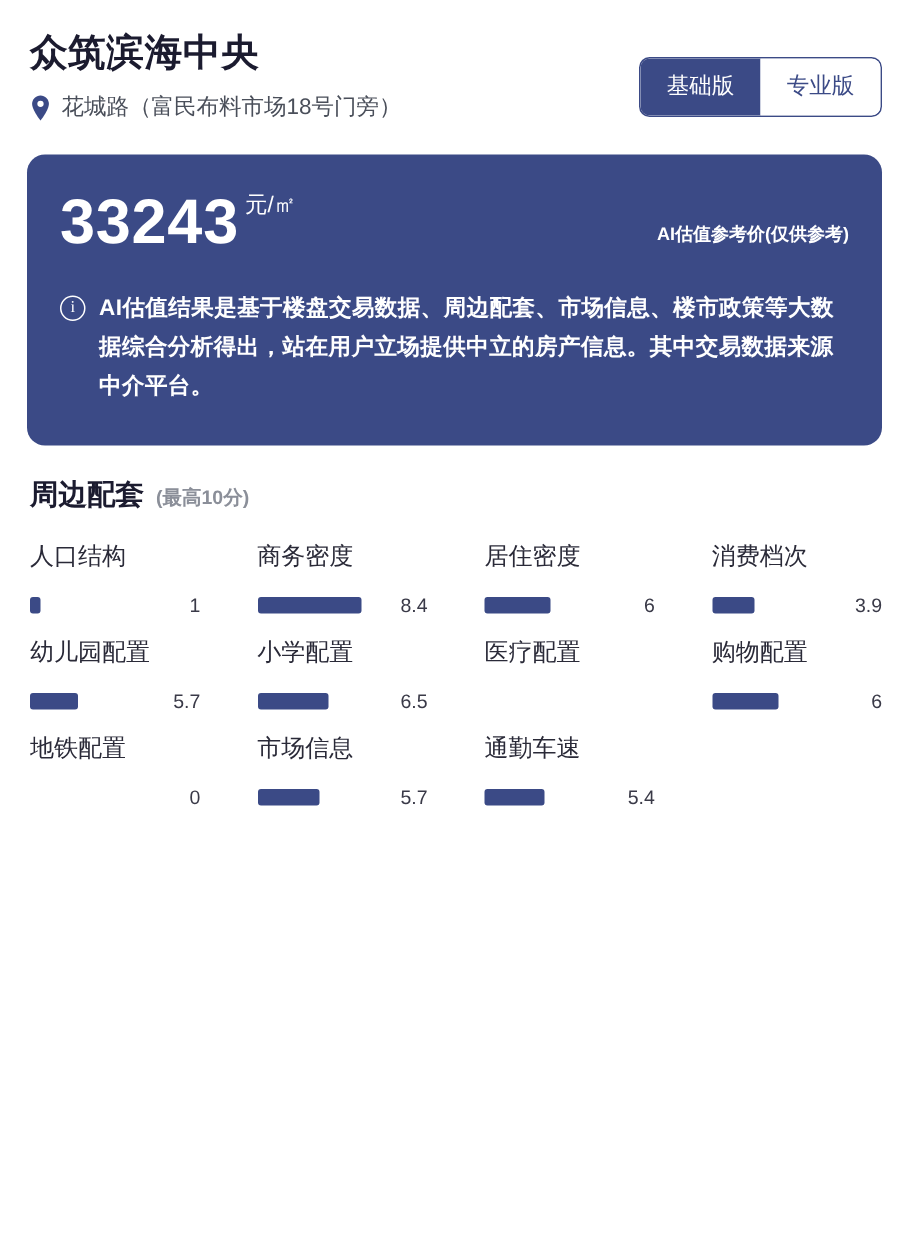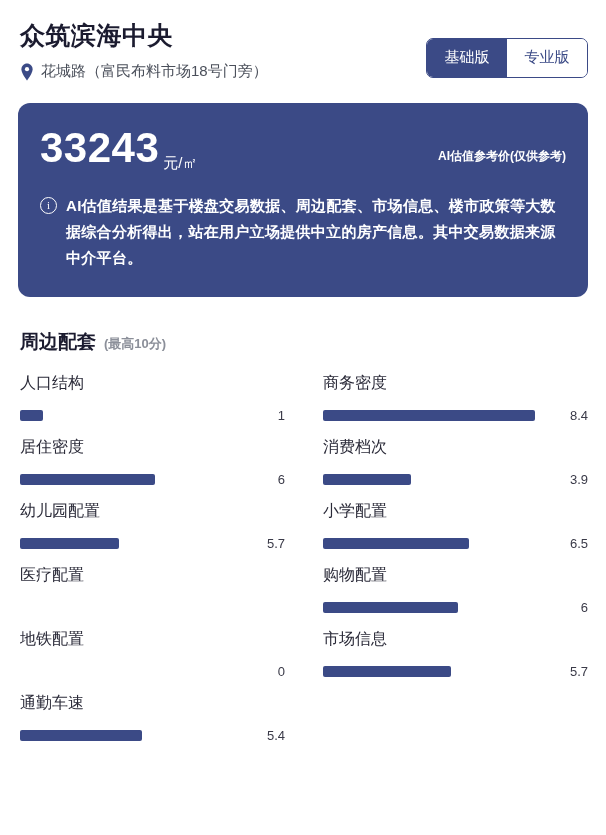--- a/index.html
+++ b/index.html
@@ -74,21 +74,21 @@
     border-radius: 12px;
     padding: 22px 22px 26px 22px;
     color: #ffffff;
     position: relative;
   }
   .price-row {
     display: flex;
     align-items: flex-end;
     justify-content: space-between;
   }
-  .price-left { display: flex; align-items: flex-end; }
+  .price-left { display: flex; align-items: flex-start; }
   .price-value {
     font-size: 42px;
     font-weight: bold;
     letter-spacing: 0.5px;
     line-height: 46px;
   }
   .price-unit {
     font-size: 15px;
     margin-left: 4px;
     position: relative;
@@ -122,40 +122,40 @@
     font-size: 15px;
     line-height: 26px;
     font-weight: bold;
     letter-spacing: 0.3px;
   }
 
   
   .section-head {
     display: flex;
     align-items: baseline;
-    margin-top: 32px;
+    margin-top: 20px;
     padding-left: 2px;
   }
   .section-title {
     font-size: 19px;
     font-weight: bold;
     color: #1b1b2f;
   }
   .section-sub {
     font-size: 13px;
     color: #8b8f99;
     margin-left: 8px;
     font-weight: bold;
   }
 
   
   .grid {
     margin-top: 18px;
     display: grid;
-    grid-template-columns: 1fr 1fr;
+    grid-template-columns: 1fr 1fr 1fr 1fr;
     column-gap: 38px;
     row-gap: 14px;
     padding-left: 2px;
   }
   .item { }
   .item-label {
     font-size: 16px;
     color: #2a2a38;
     margin-bottom: 14px;
   }

